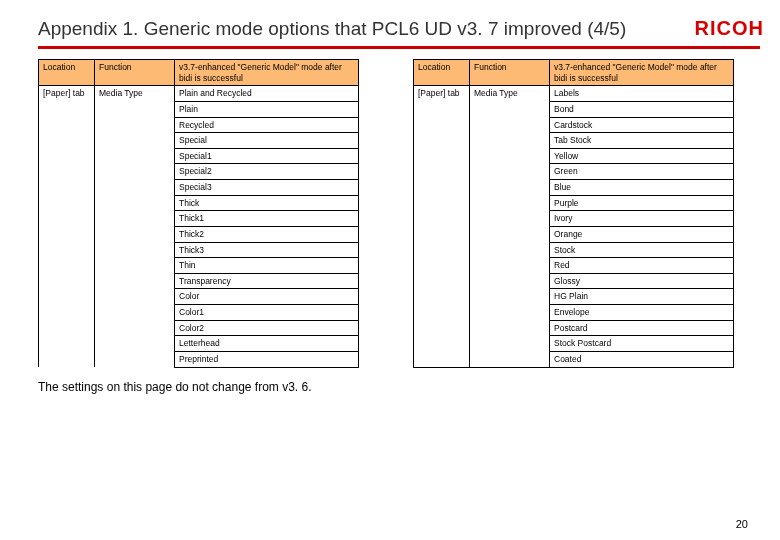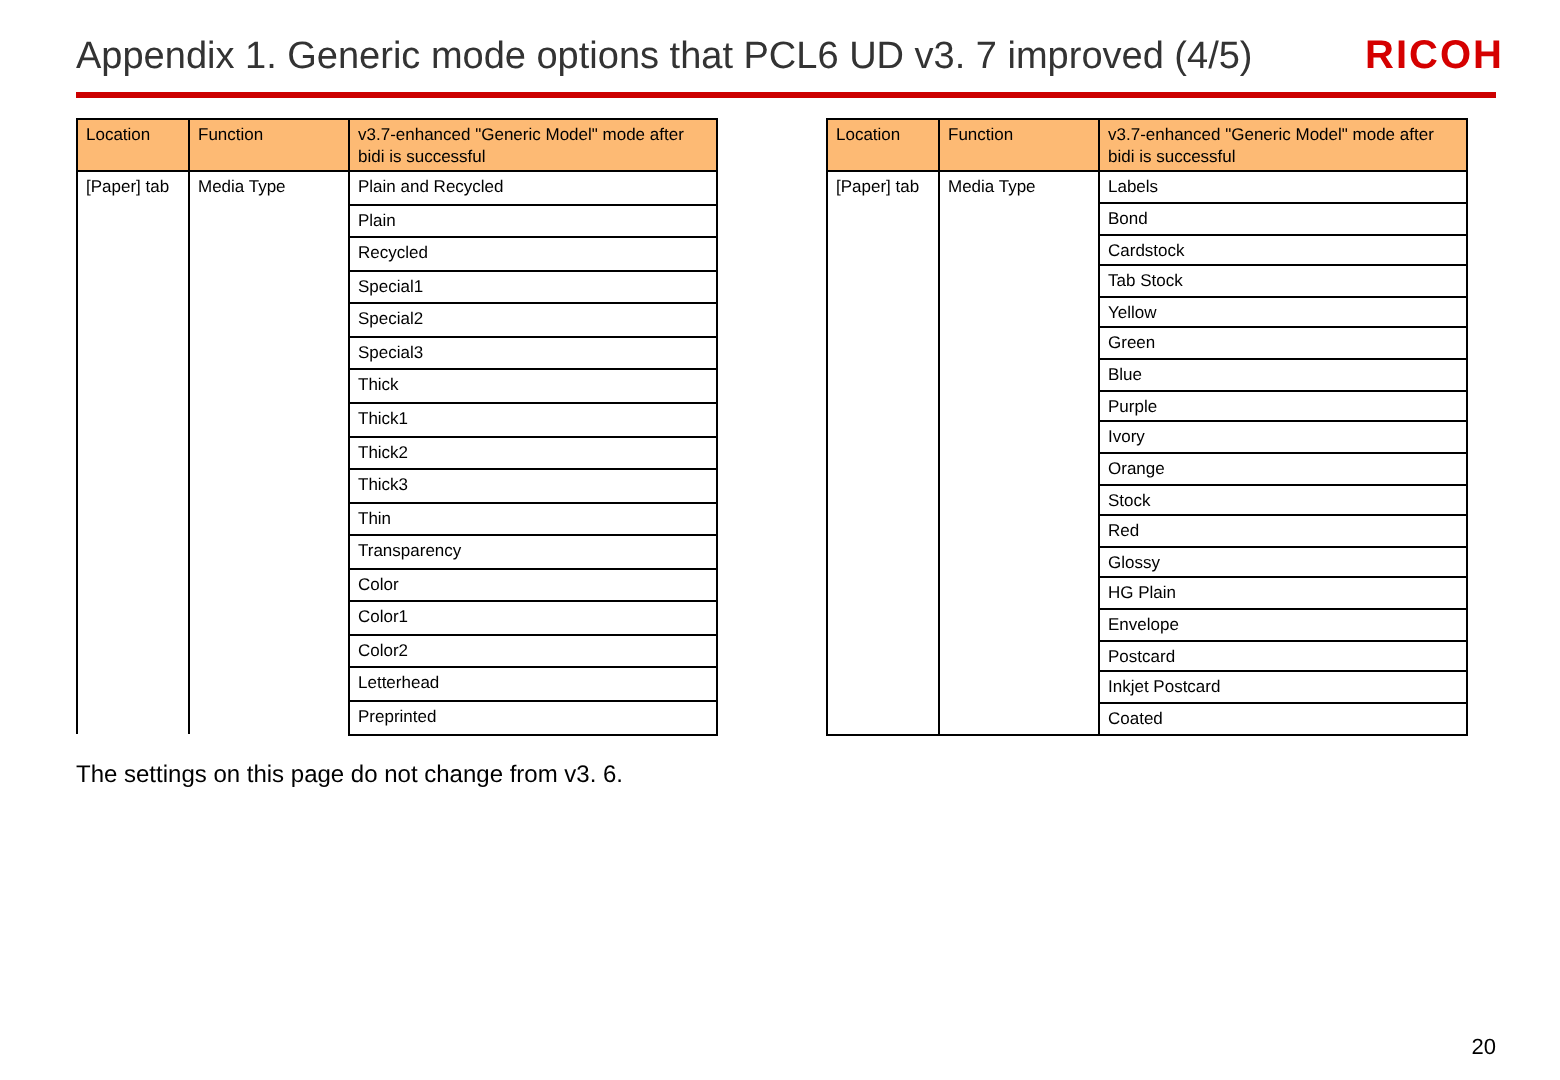--- a/index.html
+++ b/index.html
@@ -11,21 +11,21 @@
     font-family: Arial, Helvetica, sans-serif;
     color: #000;
     position: relative;
     overflow: hidden;
   }
   .page {
     position: relative;
     width: 780px;
     height: 540px;
     box-sizing: border-box;
-    padding: 18px 32px 0 38px;
+    padding: 18px 20px 0 38px;
   }
   .title-row {
     display: flex;
     align-items: center;
     justify-content: space-between;
   }
   .title {
     font-size: 19px;
     font-weight: 400;
     color: #333;
@@ -132,20 +132,25 @@
             <td>Plain</td>
           </tr>
           <tr>
             <td class="empty-mid"></td>
             <td class="empty-mid"></td>
             <td>Recycled</td>
           </tr>
           <tr>
             <td class="empty-mid"></td>
             <td class="empty-mid"></td>
+            <td>Special</td>
+          </tr>
+          <tr>
+            <td class="empty-mid"></td>
+            <td class="empty-mid"></td>
             <td>Special1</td>
           </tr>
           <tr>
             <td class="empty-mid"></td>
             <td class="empty-mid"></td>
             <td>Special2</td>
           </tr>
           <tr>
             <td class="empty-mid"></td>
             <td class="empty-mid"></td>
@@ -299,21 +304,21 @@
             <td>Envelope</td>
           </tr>
           <tr>
             <td class="empty-mid"></td>
             <td class="empty-mid"></td>
             <td>Postcard</td>
           </tr>
           <tr>
             <td class="empty-mid"></td>
             <td class="empty-mid"></td>
-            <td>Inkjet Postcard</td>
+            <td>Stock Postcard</td>
           </tr>
           <tr>
             <td class="empty-last"></td>
             <td class="empty-last"></td>
             <td>Coated</td>
           </tr>
         </tbody>
     </table>
 
   </div>

